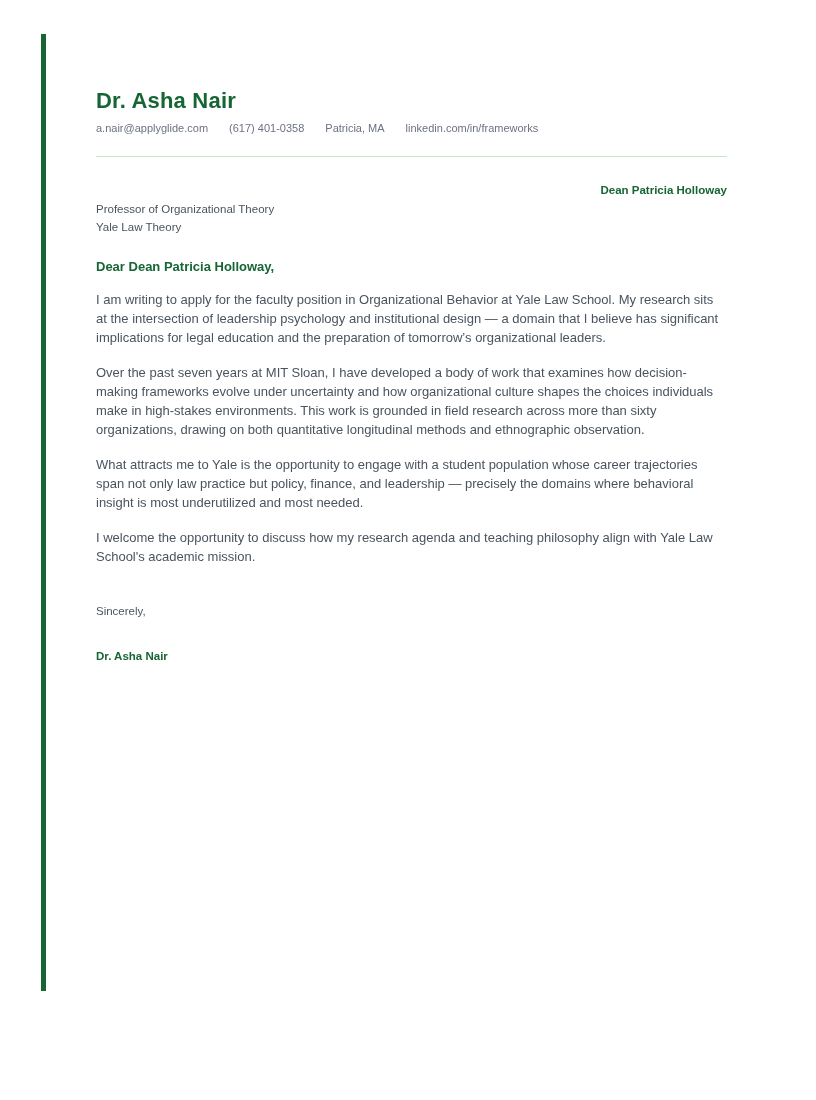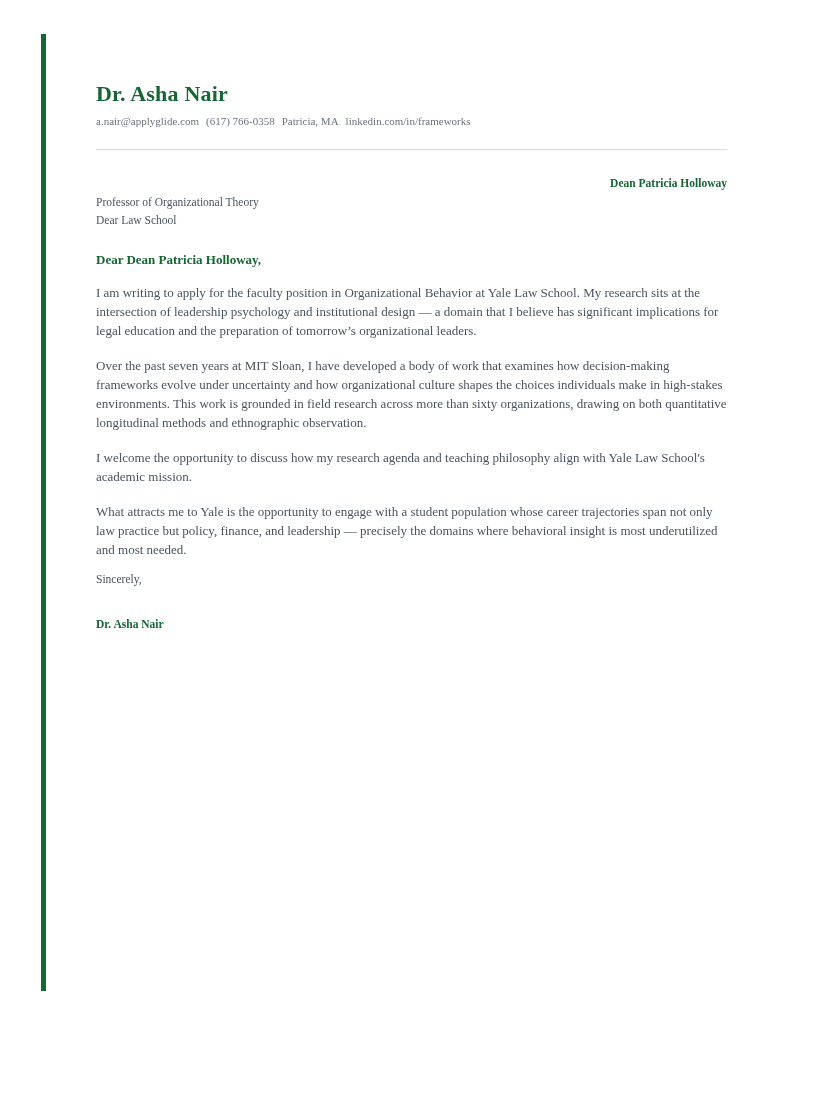--- a/index.html
+++ b/index.html
@@ -12,28 +12,28 @@
   html,body{ background:#ffffff; }
   body{
     width:816px; height:1100px; position:relative; overflow:hidden;
     font-family:"Liberation Sans","DejaVu Sans",sans-serif;
   }
   .accent-bar{
     position:absolute; left:41px; top:34px; width:5px; height:957px;
     background:var(--accent);
   }
   .letter{
-    position:absolute; left:96px; top:5px; width:631px;font-family:Liberation Serif, serif;
+    position:absolute; left:96px; top:12px; width:631px;
   }
   .name-title{
     margin-top:76px; font-size:22px; line-height:26px; font-weight:bold;
     color:var(--accent); letter-spacing:0.2px;
   }
   .contact-row{
-    margin-top:7px; display:flex; gap:7px;
+    margin-top:7px; display:flex; gap:21px;
     font-size:11px; line-height:14px; color:var(--muted-text);
   }
   .divider{
     margin-top:21px; height:1px; background:var(--rule);
   }
   .date-line{
     margin-top:22px; font-size:11.5px; line-height:15px; color:#5b656f;
   }
   .recipient-block{
     margin-top:24px; font-size:11.5px; line-height:18.5px; color:var(--body-text);
@@ -42,56 +42,56 @@
     color:var(--accent); font-weight:bold;text-align:right;
   }
   .salutation{
     margin-top:22px; font-size:13px; line-height:15px;
     color:var(--accent); font-weight:bold;
   }
   .body-para{
     margin-top:16px; font-size:13px; line-height:19px; color:var(--body-text);
   }
   .closing{
-    margin-top:13px; font-size:11.5px; line-height:15px; color:var(--body-text);
+    margin-top:38px; font-size:11.5px; line-height:15px; color:var(--body-text);
   }
   .signature{
     margin-top:30px; font-size:11.5px; line-height:15px;
     color:var(--accent); font-weight:bold;
   }
 </style>
 </head>
 <body>
 
 <div class="accent-bar"></div>
 
 <div class="letter">
 
   <h1 class="name-title">Dr. Asha Nair</h1>
 
   <div class="contact-row">
     <span>a.nair@applyglide.com</span>
-    <span>(617) 766-0358</span>
+    <span>(617) 401-0358</span>
     <span>Patricia, MA</span>
     <span>linkedin.com/in/frameworks</span>
   </div>
 
   <div class="divider"></div>
 
 
   <div class="recipient-block">
     <div class="recipient-name">Dean Patricia Holloway</div>
     <div>Professor of Organizational Theory</div>
-    <div>Dear Law School</div>
+    <div>Yale Law Theory</div>
   </div>
 
   <div class="salutation">Dear Dean Patricia Holloway,</div>
 
   <p class="body-para">I am writing to apply for the faculty position in Organizational Behavior at Yale Law School. My research sits at the intersection of leadership psychology and institutional design — a domain that I believe has significant implications for legal education and the preparation of tomorrow’s organizational leaders.</p>
   <p class="body-para">Over the past seven years at MIT Sloan, I have developed a body of work that examines how decision-making frameworks evolve under uncertainty and how organizational culture shapes the choices individuals make in high-stakes environments. This work is grounded in field research across more than sixty organizations, drawing on both quantitative longitudinal methods and ethnographic observation.</p>
+  <p class="body-para">What attracts me to Yale is the opportunity to engage with a student population whose career trajectories span not only law practice but policy, finance, and leadership — precisely the domains where behavioral insight is most underutilized and most needed.</p>
   <p class="body-para">I welcome the opportunity to discuss how my research agenda and teaching philosophy align with Yale Law School's academic mission.</p>
-  <p class="body-para">What attracts me to Yale is the opportunity to engage with a student population whose career trajectories span not only law practice but policy, finance, and leadership — precisely the domains where behavioral insight is most underutilized and most needed.</p>
 
   <div class="closing">Sincerely,</div>
 
   <div class="signature">Dr. Asha Nair</div>
 
 </div>
 
 </body></html>

